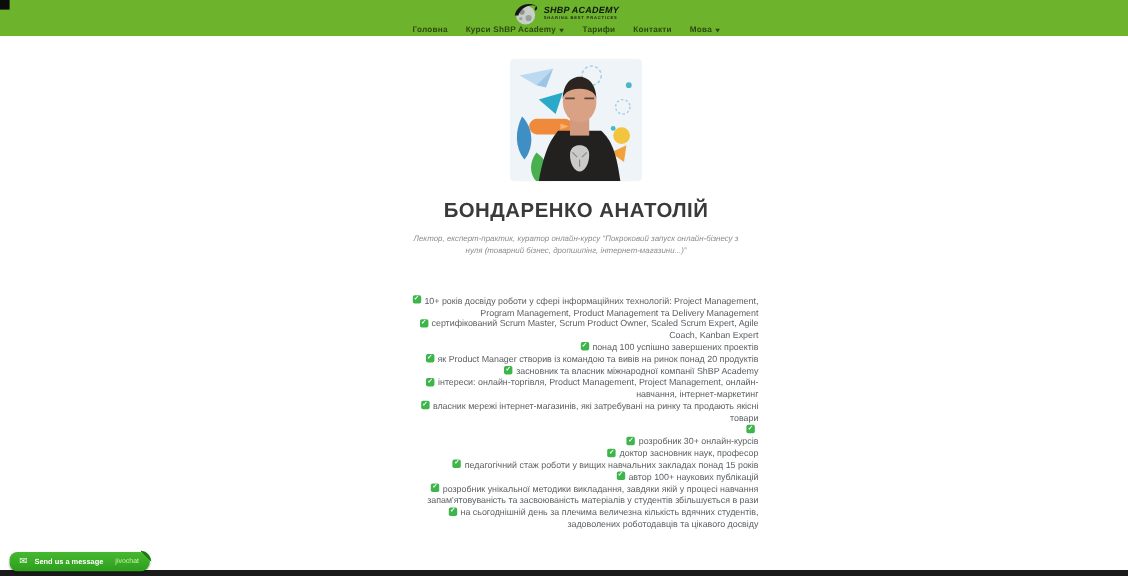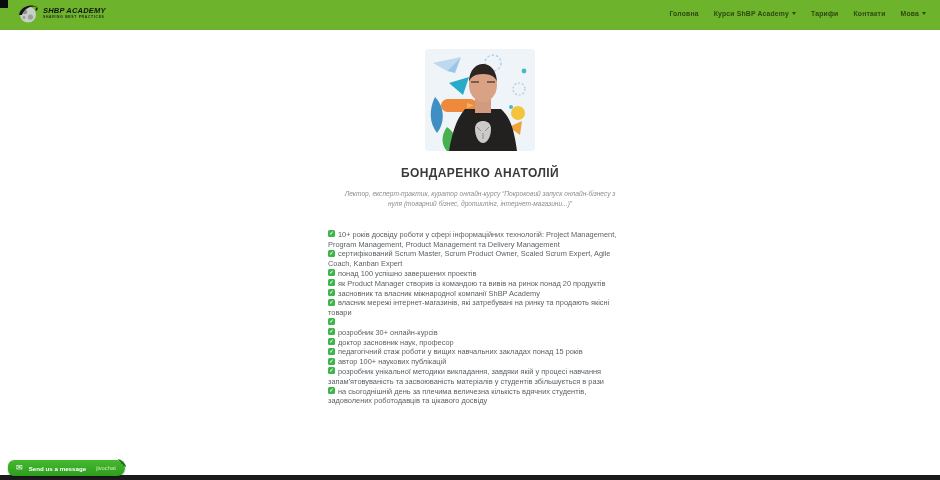--- a/index.html
+++ b/index.html
@@ -10,20 +10,21 @@
     font-family: "Liberation Sans", sans-serif;
   }
 
   
   .header {
     position: absolute; top: 0; left: 0; right: 0; height: 30px;
     background: #6db32c;
     display: flex; align-items: center; justify-content: space-between;
     padding: 0 14px 4px 18px;
     z-index: 5;
+    flex-direction: column;
   }
   .logo { display: flex; align-items: center; gap: 4px; cursor: pointer; }
   .logo-icon { width: 21px; height: 22px; }
   .logo-text-wrap { display: flex; flex-direction: column; line-height: 1; }
   .logo-title {
     font-size: 7.5px; font-weight: bold; font-style: italic;
     color: #101510; letter-spacing: 0.2px;
   }
   .logo-tagline {
     font-size: 3.4px; font-weight: bold; color: #1c241c;
@@ -54,30 +55,30 @@
   
   .content {
     position: absolute; top: 30px; left: 328px; width: 304px;
   }
   .photo-wrap {
     width: 110px; height: 102px; margin: 19px auto 0 auto;
     border-radius: 4px; overflow: hidden; background: #eef4f8;
   }
   .page-title {
     margin-top: 15px; text-align: center;
-    font-size: 12px; font-weight: bold; color: #3a3a3a;
+    font-size: 17px; font-weight: bold; color: #3a3a3a;
     letter-spacing: 0.4px;
   }
   .page-subtitle {
     margin: 9px auto 0 auto; width: 285px; text-align: center;
     font-size: 6.6px; font-style: italic; color: #8d8d8d; line-height: 1.5;
   }
   .achievements {
-    list-style: none; margin-top: 21px;
-    font-size: 7.4px; color: #5b5f62; line-height: 9.8px;
+    list-style: none; margin-top: 31px;
+    font-size: 7.4px; color: #5b5f62; line-height: 9.8px; text-align: right;
   }
   .achievements li { margin: 0; }
   .check {
     display: inline-block; width: 7px; height: 7px;
     background: #3db54a; border-radius: 1.5px;
     margin-right: 3px; vertical-align: -0.5px;
     position: relative;
   }
   .check::after {
     content: "✓"; position: absolute; left: 0; top: 0;
@@ -168,20 +169,21 @@
   <h1 class="page-title">БОНДАРЕНКО АНАТОЛІЙ</h1>
 
   <p class="page-subtitle">Лектор, експерт-практик, куратор онлайн-курсу “Покроковий запуск онлайн-бізнесу з нуля (товарний бізнес, дропшипінг, інтернет-магазини...)”</p>
 
   <ul class="achievements">
     <li><span class="check"></span><span>10+ років досвіду роботи у сфері інформаційних технологій: Project Management, Program Management, Product Management та Delivery Management</span></li>
     <li><span class="check"></span><span>сертифікований Scrum Master, Scrum Product Owner, Scaled Scrum Expert, Agile Coach, Kanban Expert</span></li>
     <li><span class="check"></span><span>понад 100 успішно завершених проектів</span></li>
     <li><span class="check"></span><span>як Product Manager створив із командою та вивів на ринок понад 20 продуктів</span></li>
     <li><span class="check"></span><span>засновник та власник міжнародної компанії ShBP Academy</span></li>
+    <li><span class="check"></span><span>інтереси: онлайн-торгівля, Product Management, Project Management, онлайн-навчання, інтернет-маркетинг</span></li>
     <li><span class="check"></span><span>власник мережі інтернет-магазинів, які затребувані на ринку та продають якісні товари</span></li>
     <li><span class="check"></span></li>
     <li><span class="check"></span><span>розробник 30+ онлайн-курсів</span></li>
     <li><span class="check"></span><span>доктор засновник наук, професор</span></li>
     <li><span class="check"></span><span>педагогічний стаж роботи у вищих навчальних закладах понад 15 років</span></li>
     <li><span class="check"></span><span>автор 100+ наукових публікацій</span></li>
     <li><span class="check"></span><span>розробник унікальної методики викладання, завдяки якій у процесі навчання запам'ятовуваність та засвоюваність матеріалів у студентів збільшується в рази</span></li>
     <li><span class="check"></span><span>на сьогоднішній день за плечима величезна кількість вдячних студентів, задоволених роботодавців та цікавого досвіду</span></li>
   </ul>
 

